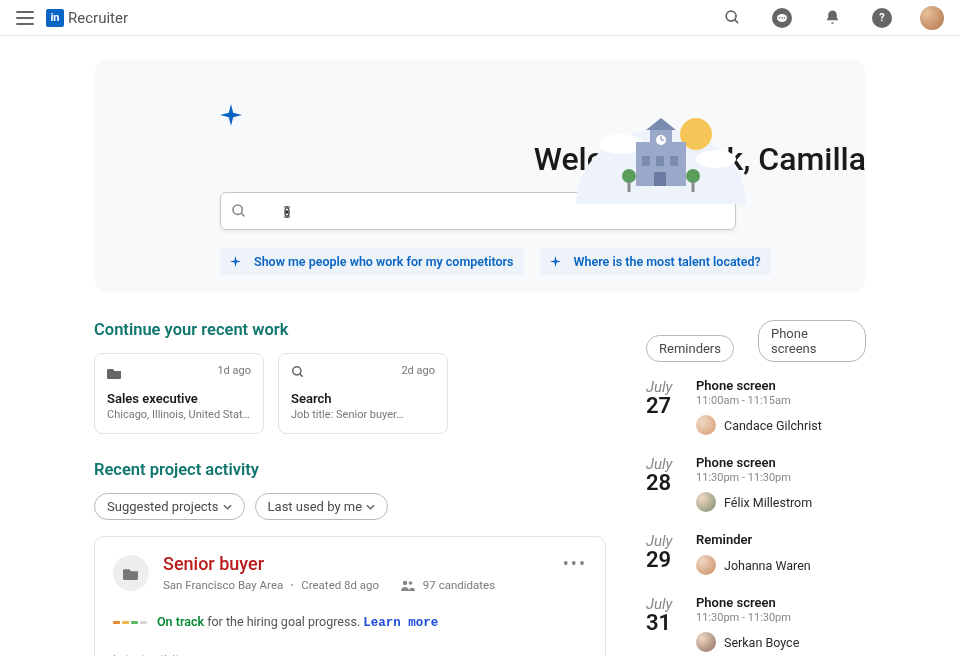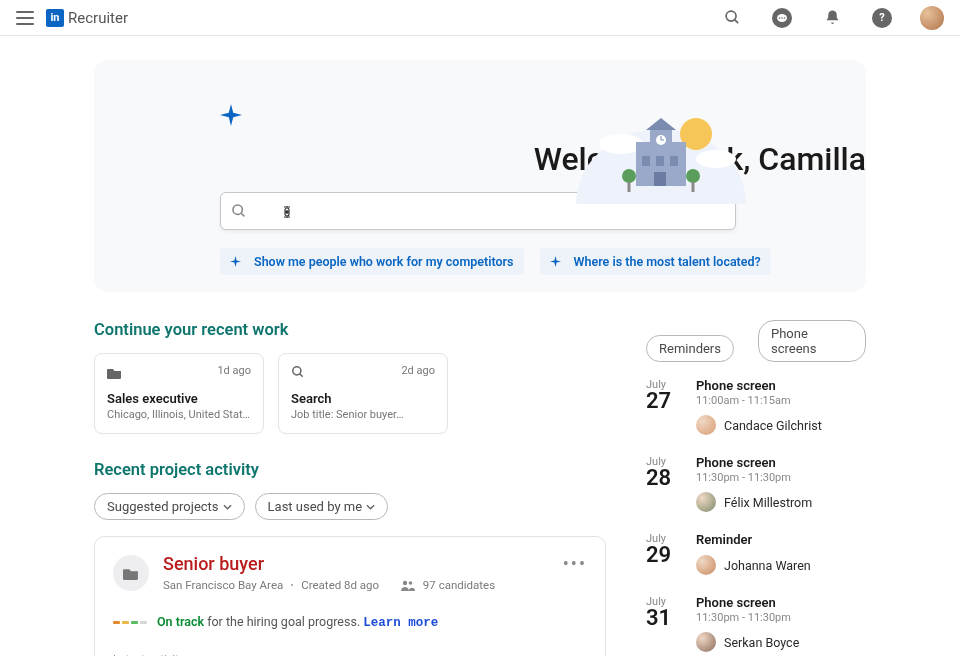--- a/index.html
+++ b/index.html
@@ -71,21 +71,21 @@
   .pc-segs { display: flex; gap: 2px; }
   .pc-segs span { width: 7px; height: 3px; border-radius: 1px; }
   .pc-on-track { color: #0a8a33; font-weight: 600; }
   .pc-learn { color: #1d4ed8; font-weight: 600; cursor: pointer; font-family: Liberation Mono, monospace; }
   .pc-latest-lbl { font-size: 11.5px; color: #888; margin-top: 22px; }
 
   
   .up-pills { display: flex; gap: 24px; margin-bottom: 16px; align-items: flex-end; }
   .up-item { display: flex; gap: 14px; margin-bottom: 20px; }
   .up-date { width: 36px; }
-  .up-month { font-size: 11px; color: #888; }
+  .up-month { font-size: 15px; color: #888; font-style: italic; }
   .up-day { font-size: 22px; font-weight: 600; color: #1a1a1a; line-height: 1; margin-top: -1px; }
   .up-body { flex: 1; }
   .up-kind { font-size: 13px; font-weight: 600; color: #1a1a1a; }
   .up-time { font-size: 11px; color: #888; margin-top: 1px; }
   .up-person { display: flex; align-items: center; gap: 8px; margin-top: 8px; font-size: 12.5px; color: #2a2a2a; }
   .up-avatar { width: 20px; height: 20px; border-radius: 50%; flex-shrink: 0; }
 </style>
 </head>
 <body>
 

